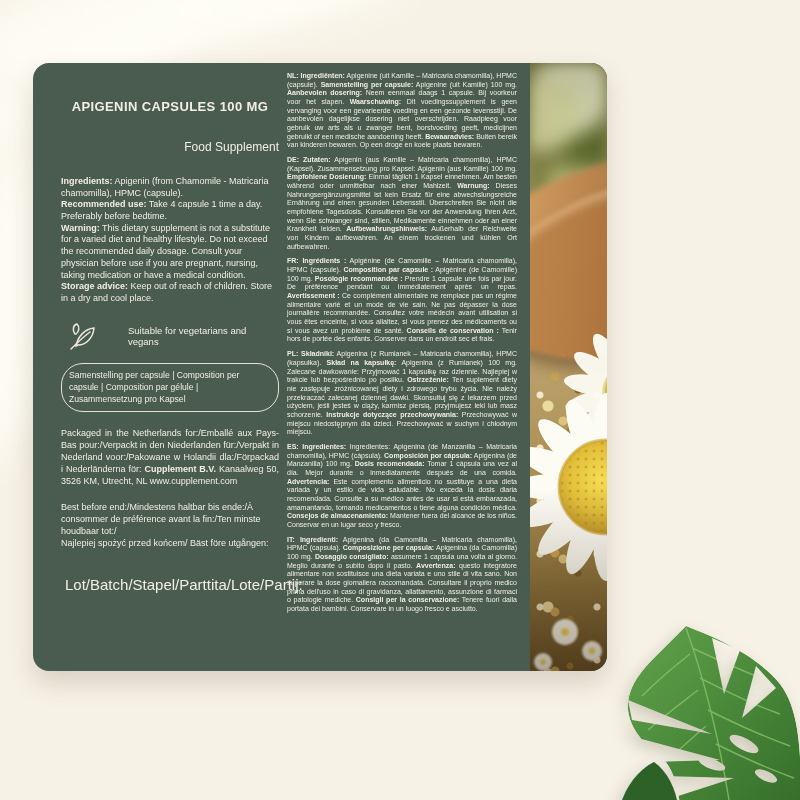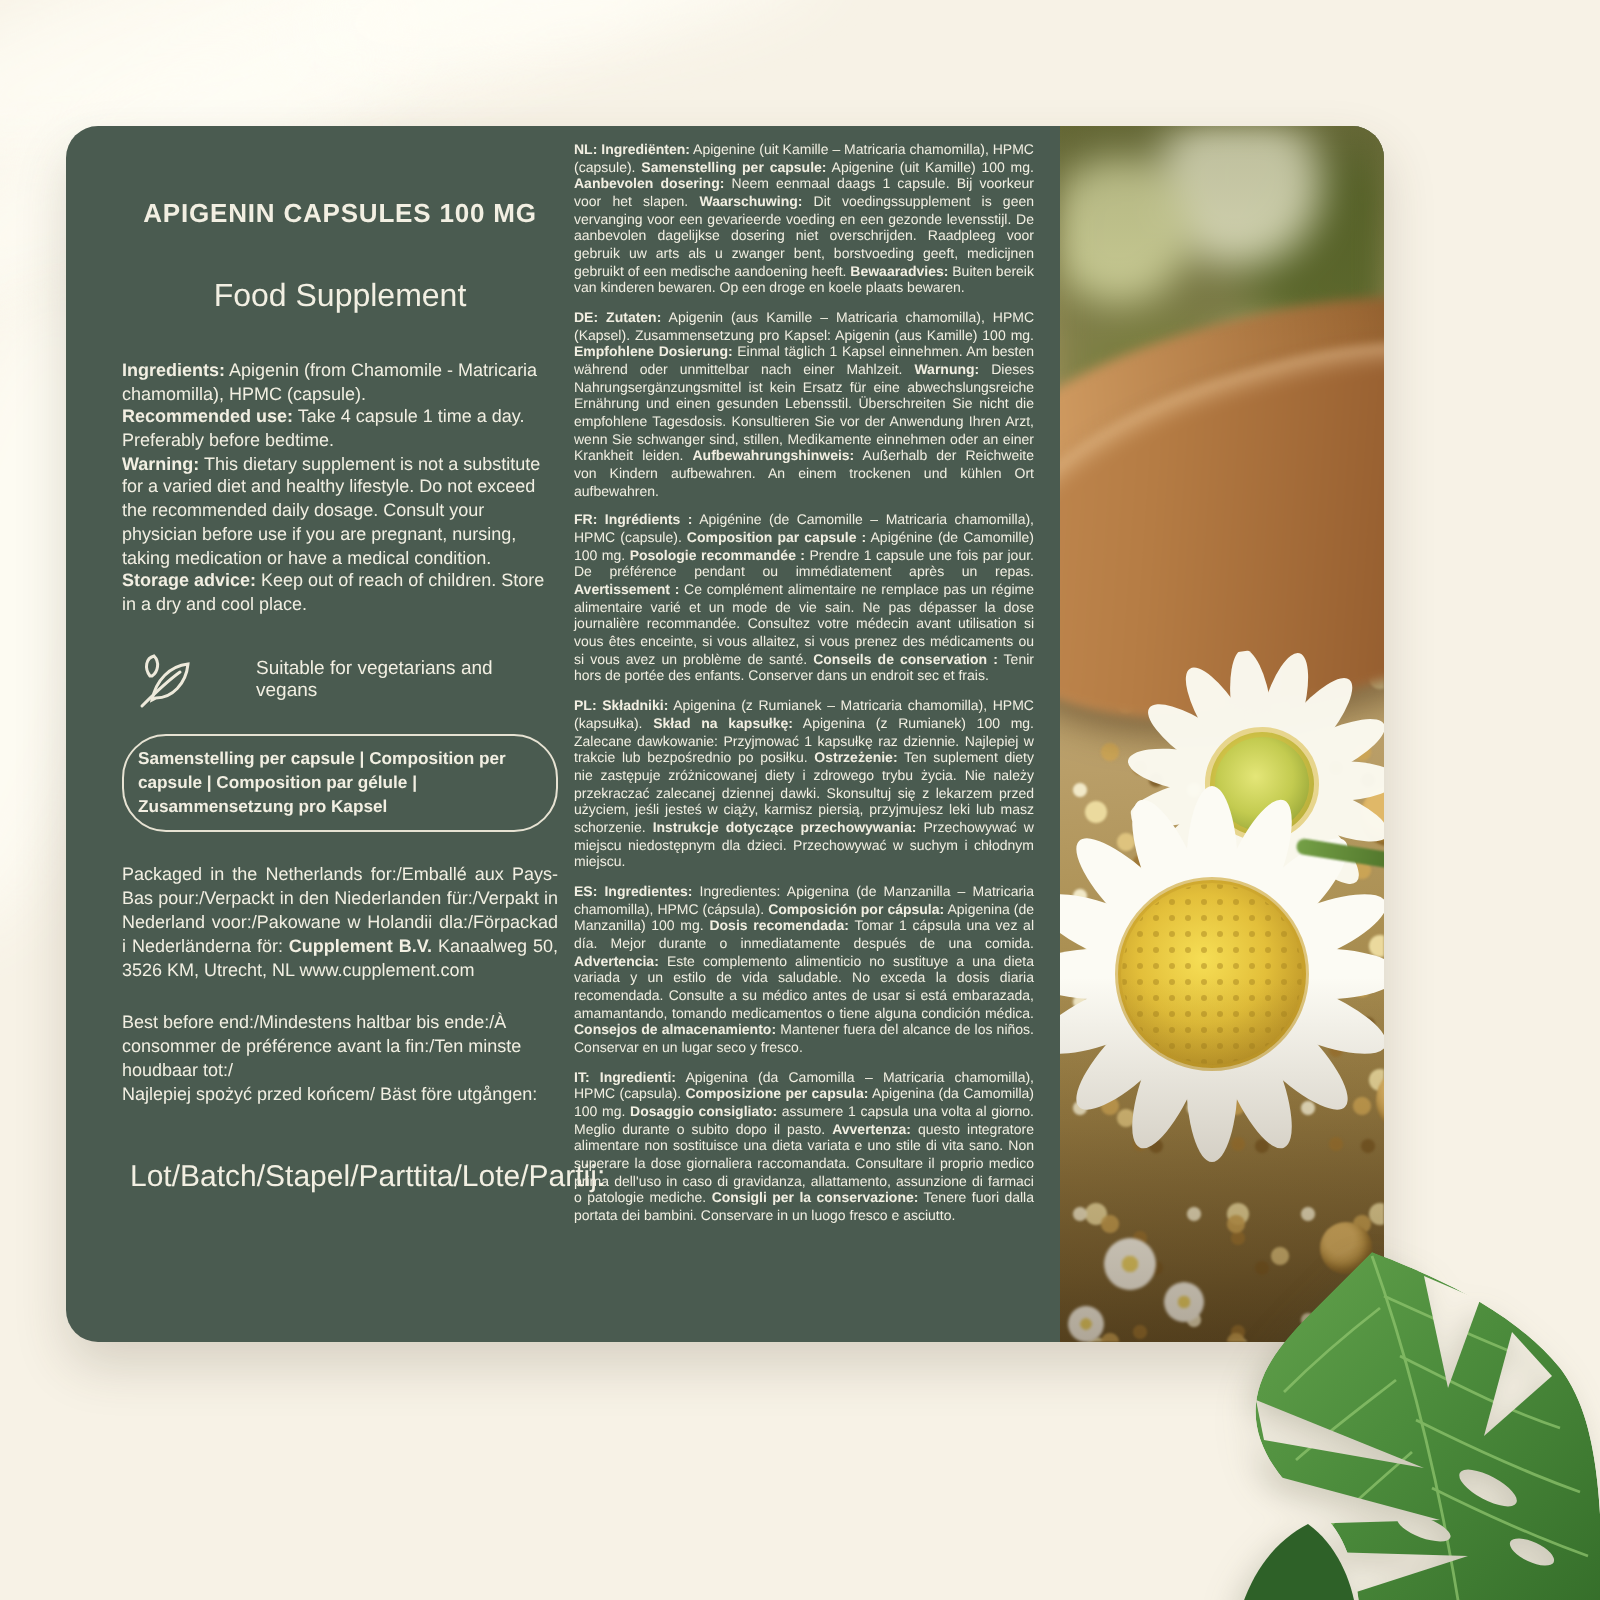--- a/index.html
+++ b/index.html
@@ -8,36 +8,36 @@
   b{font-weight:700;text-align:center;}
 
   
   .bg-shade{position:absolute;background:rgba(255,253,246,.75);filter:blur(16px);border-radius:50%;}
   .bg-shade.s1{left:-60px;top:-40px;width:430px;height:100px;transform:rotate(-14deg);}
   .bg-shade.s2{left:-70px;top:40px;width:300px;height:70px;transform:rotate(-30deg);}
   .bg-shade.s3{left:-50px;top:140px;width:110px;height:330px;transform:rotate(10deg);}
   .bg-shade.s4{left:150px;top:-30px;width:260px;height:56px;transform:rotate(-8deg);}
 
   
-  .card{position:absolute;left:33px;top:63px;width:659px;height:608px;border-radius:16px;
+  .card{position:absolute;left:33px;top:63px;width:574px;height:608px;border-radius:16px;
     background:#4a5b50;color:#f2efe2;display:flex;overflow:hidden;
     box-shadow:0 12px 26px rgba(70,60,40,.18);}
 
   
   .col-left{width:252px;padding:20px 6px 0 28px;}
   .lc-title{font-size:13px;font-weight:700;text-align:center;letter-spacing:.4px;margin:16px 0 0;}
-  .lc-sub{font-size:16px;text-align:center;margin:26px 0 0;}
+  .lc-sub{font-size:12px;text-align:right;margin:26px 0 0;}
   .lc-info{margin-top:22px;font-size:9px;line-height:1.3;}
   .lc-info p{margin:0;}
   .vegan-row{display:flex;align-items:center;gap:31px;margin:16px 0 0 6px;font-size:9.5px;}
   .vegan-row svg{flex:0 0 auto;}
 
   .spec-table{margin-top:12px;width:218px;font-size:8.6px;}
   .spec-box{border:1.5px solid #e7e3d3;margin-bottom:6px;}
-  .spec-head{padding:5px 7px;font-weight:700;line-height:1.45;border-radius:22px;}
+  .spec-head{padding:5px 7px;font-weight:400;line-height:1.45;border-radius:22px;}
   .spec-row{display:flex;align-items:stretch;}
   .spec-label{flex:1;padding:9px 7px;display:flex;align-items:center;gap:2px;}
   .spec-val{width:58px;border-left:1.5px solid #e7e3d3;display:flex;align-items:center;justify-content:center;}
 
   .lc-small{font-size:9px;line-height:1.33;margin:16px 0 0;}
   .just{text-align:justify;}
   .lc-lot{font-size:15px;margin:26px 0 0 4px;}
 
   
   .col-mid{width:245px;padding:9px 13px 0 2px;}

